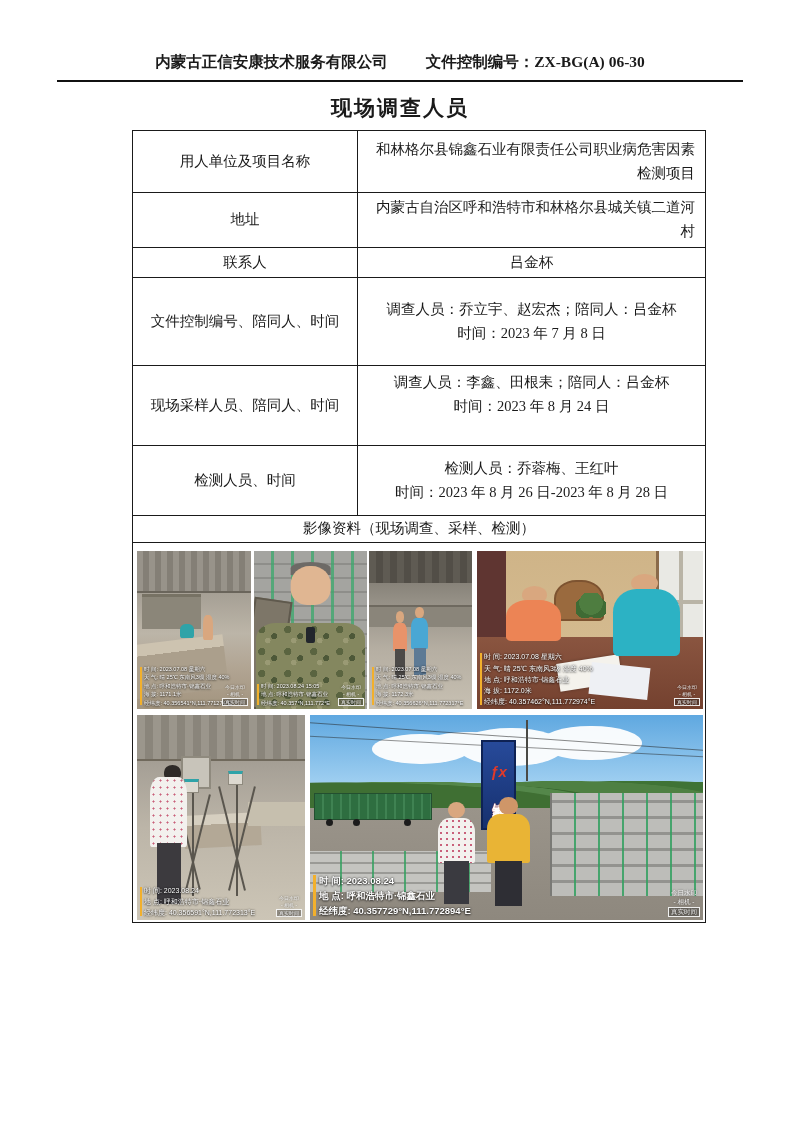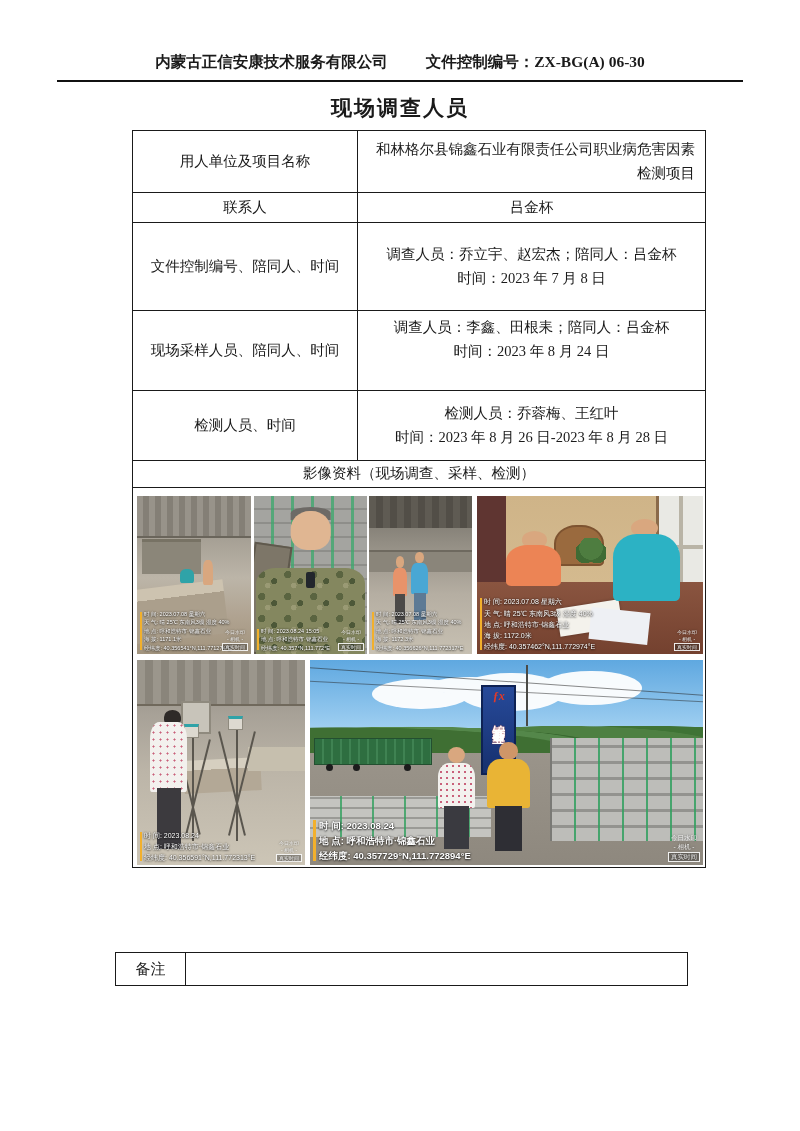--- a/index.html
+++ b/index.html
@@ -119,21 +119,21 @@
       radial-gradient(ellipse at 8% 80%, #3f6f33 0 46%, transparent 47%),
       radial-gradient(ellipse at 26% 70%, #54874a 0 44%, transparent 45%),
       radial-gradient(ellipse at 44% 82%, #3a6a30 0 42%, transparent 43%),
       radial-gradient(ellipse at 64% 72%, #4e8042 0 46%, transparent 47%),
       radial-gradient(ellipse at 84% 78%, #3f7335 0 48%, transparent 49%),
       radial-gradient(ellipse at 98% 70%, #54874a 0 40%, transparent 41%); }
   .p6 .ground { left:0; right:0; bottom:0; height:55%; background:linear-gradient(180deg,#9a948a 0%,#8e887e 100%); }
   .p6 .truck { left:1%; top:38%; width:30%; height:13%; background:repeating-linear-gradient(90deg,#2e6e40 0 7px,#3f8252 7px 9px); border:1px solid #234f30; }
   .p6 .wheel { width:7px; height:7px; background:#1c1c1c; border-radius:50%; top:50.5%; }
   .p6 .sign { left:43.5%; top:12%; width:9%; height:44%; background:linear-gradient(180deg,#274a9a 0%,#16306e 100%); border:2px solid #0e2254; text-align:center; z-index:3; }
-  .p6 .sign-logo { display:block; margin-top:0; font-family:Liberation Serif, serif; font-style:italic; font-weight:bold; font-size:12px; color:#fff; }
+  .p6 .sign-logo { display:block; margin-top:18px; font-family:Liberation Sans, sans-serif; font-style:italic; font-weight:bold; font-size:15px; color:#fff; }
   .p6 .sign-logo b { color:#e03a2a; }
   .p6 .sign-text { writing-mode:vertical-rl; margin-top:1px; font-size:13px; font-weight:bold; color:#ffffff; letter-spacing:2px; text-shadow:0 0 1px #d03020; }
   .p6 .stacks { right:0; top:38%; width:39%; height:50%; z-index:2; background:
       repeating-linear-gradient(90deg, transparent 0 22px, rgba(50,160,95,.85) 22px 24px),
       repeating-linear-gradient(0deg,#bdbdb9 0 13px,#93938f 13px 16px); border-left:2px solid #7a7a76; }
   .p6 .slabrow { left:0; bottom:14%; width:46%; height:20%; z-index:2; background:
       repeating-linear-gradient(90deg, transparent 0 30px, rgba(50,160,95,.8) 30px 32px),
       repeating-linear-gradient(0deg,#c4c4c0 0 8px,#9a9a96 8px 10px); }
   .p6 .mA-head { left:35%; top:42%; width:4.5%; height:8%; background:#d9a77f; border-radius:50%; z-index:4; }
   .p6 .mA-body { left:32.5%; top:50%; width:9.5%; height:22%; background:#f3f1ee; background-image:radial-gradient(circle,#c9607a 0.8px,transparent 1.3px); background-size:6px 6px; border-radius:30% 30% 5% 5%; z-index:4; }
@@ -153,20 +153,24 @@
   <div class="header-rule"></div>
 
   <div class="doc-title">现场调查人员</div>
 
   <table class="main">
     <tbody>
         <tr style="height:62px;">
       <td class="lbl">用人单位及项目名称</td>
       <td class="val left">和林格尔县锦鑫石业有限责任公司职业病危害因素检测项目</td>
     </tr>
+    <tr style="height:55px;">
+      <td class="lbl">地址</td>
+      <td class="val left">内蒙古自治区呼和浩特市和林格尔县城关镇二道河村</td>
+    </tr>
     <tr style="height:30px;">
       <td class="lbl">联系人</td>
       <td class="val center">吕金杯</td>
     </tr>
     <tr style="height:88px;">
       <td class="lbl">文件控制编号、陪同人、时间</td>
       <td class="val center">
         <div>调查人员：乔立宇、赵宏杰；陪同人：吕金杯</div>
         <div>时间：2023 年 7 月 8 日</div>
       </td>
@@ -344,22 +348,14 @@
               <div class="boxed">真实时间</div>
             </div>
           </div>
 
         </div>
       </td>
     </tr>
   </tbody>
     </table>
 
-  <table class="remark">
-    <tbody>
-        <tr>
-      <td class="rlbl">备注</td>
-      <td class="rval"></td>
-    </tr>
-  </tbody>
-    </table>
 
 </div>
 
 </body></html>

